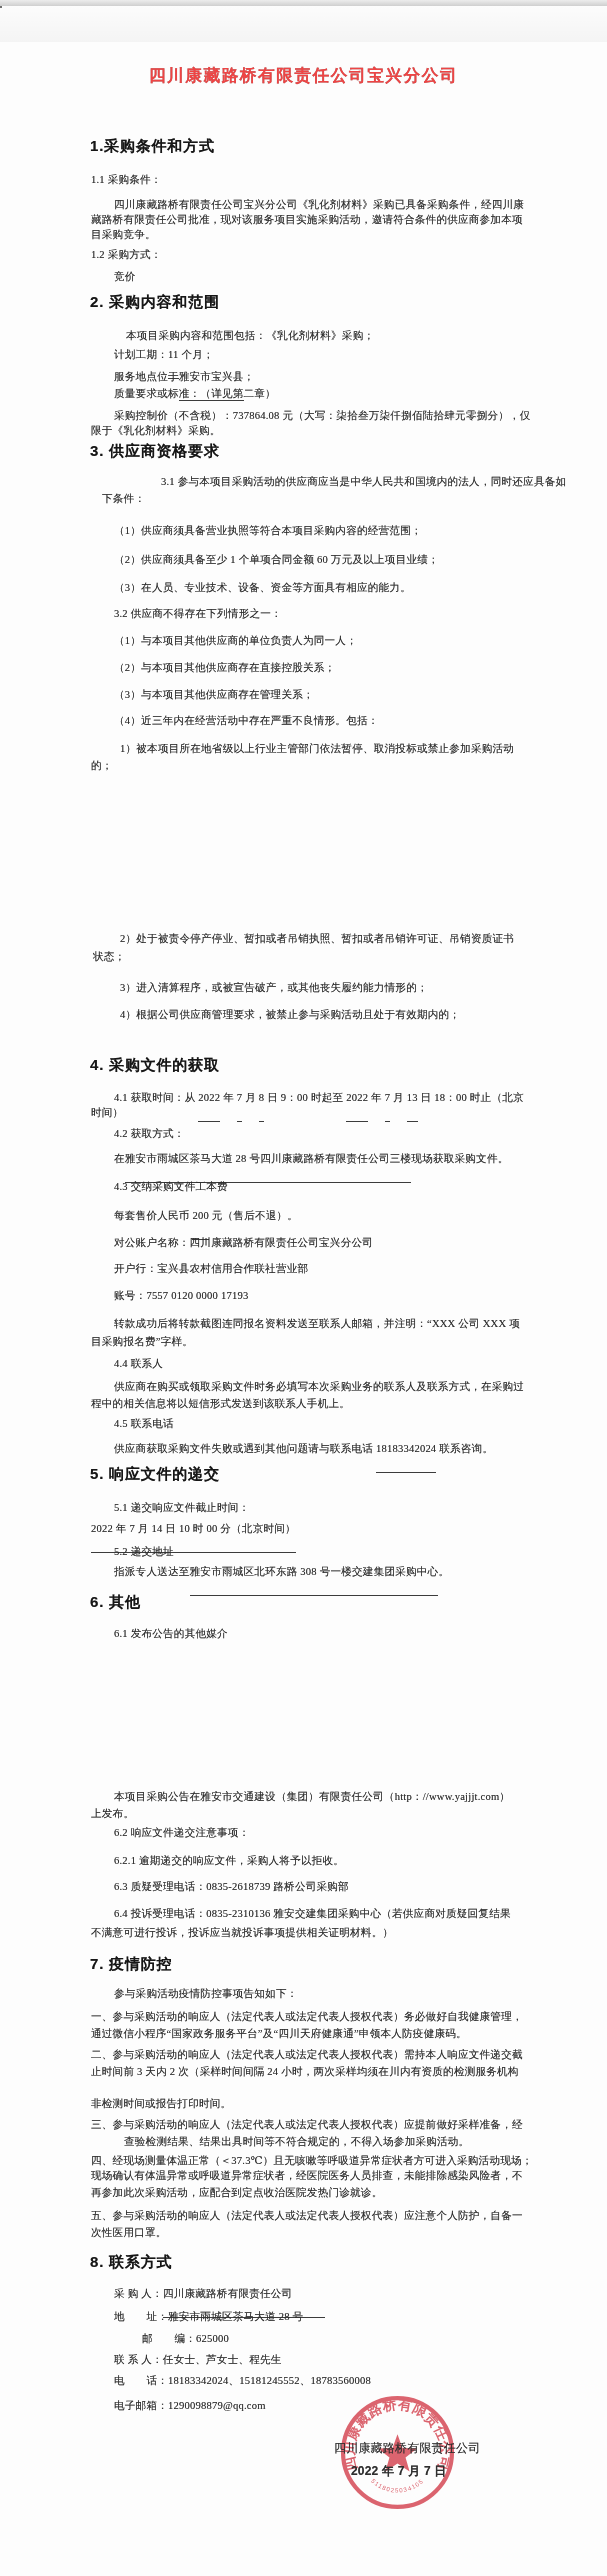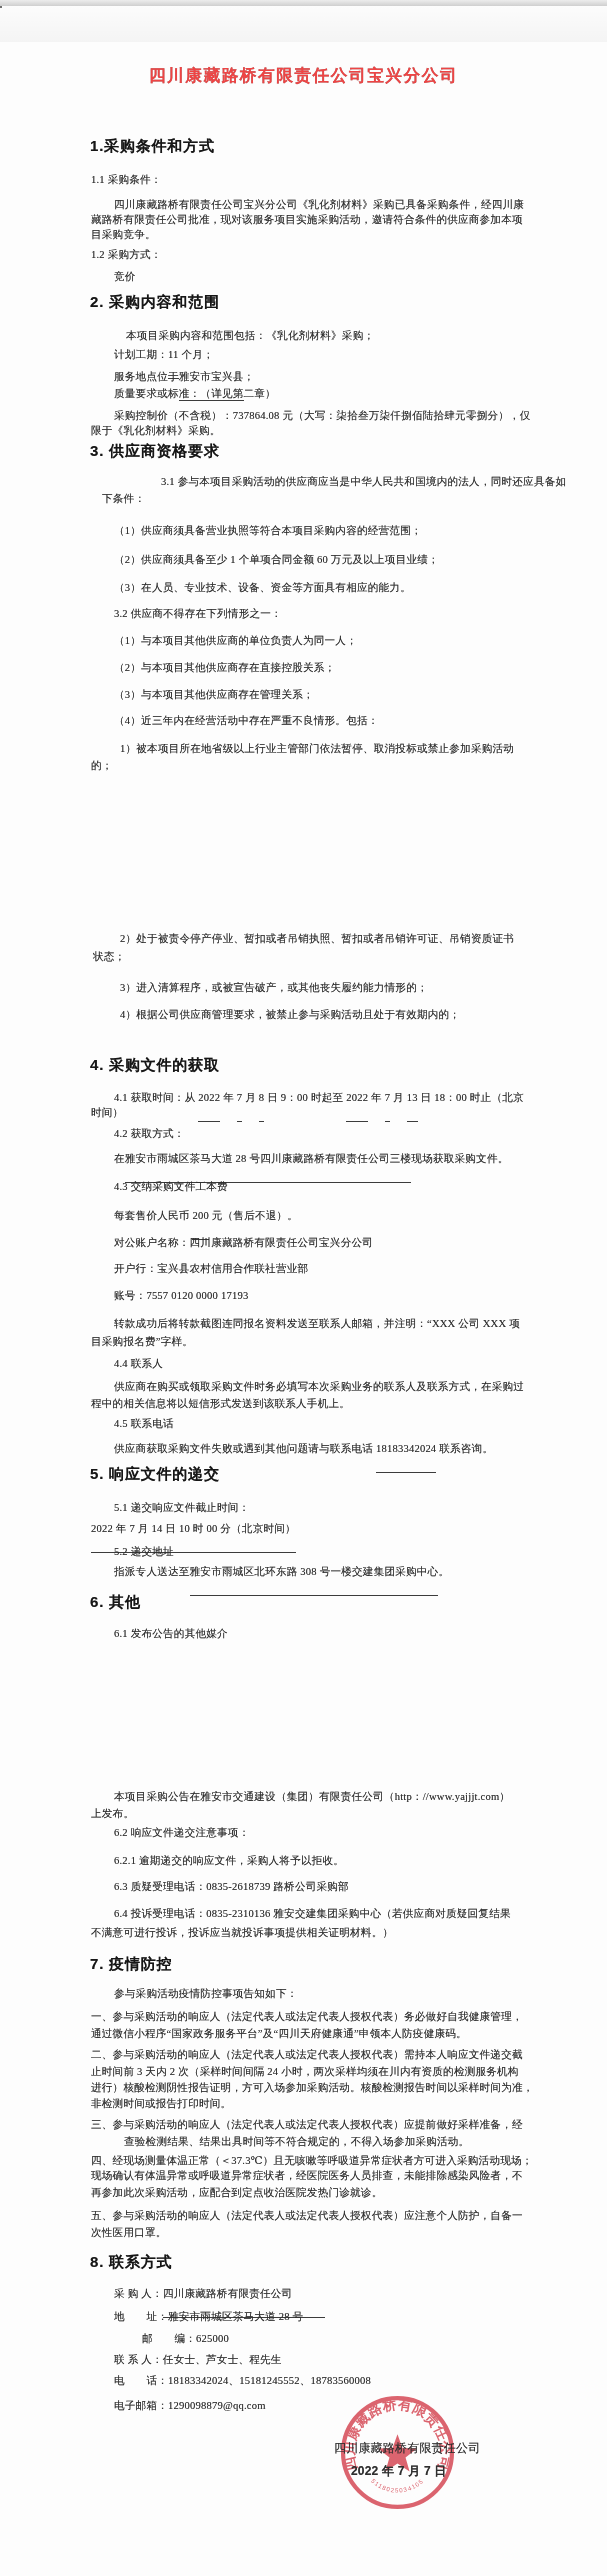--- a/index.html
+++ b/index.html
@@ -123,21 +123,20 @@
     <div class="blk b" style="top: 1853px; left: 114px;"><span>6.2.1 逾期递交的响应文件，采购人将予以拒收。</span></div>
     <div class="blk b" style="top: 1879px; left: 114px; text-align: right;"><span>6.3 质疑受理电话：0835-2618739 路桥公司采购部</span></div>
     <div class="blk b" style="top: 1906px; left: 114px;"><span>6.4 投诉受理电话：0835-2310136 雅安交建集团采购中心（若供应商对质疑回复结果</span></div>
     <div class="blk b" style="top: 1925px; left: 91px;"><span>不满意可进行投诉，投诉应当就投诉事项提供相关证明材料。）</span></div>
     <div class="blk h" style="top: 1956px; left: 90px;"><span>7. 疫情防控</span></div>
     <div class="blk b" style="top: 1986px; left: 114px;"><span>参与采购活动疫情防控事项告知如下：</span></div>
     <div class="blk b" style="top: 2009px; left: 91px; text-align: right;"><span>一、参与采购活动的响应人（法定代表人或法定代表人授权代表）务必做好自我健康管理，</span></div>
     <div class="blk b" style="top: 2026px; left: 91px;"><span>通过微信小程序“国家政务服务平台”及“四川天府健康通”申领本人防疫健康码。</span></div>
     <div class="blk b" style="top: 2047px; left: 91px; text-align: center;"><span>二、参与采购活动的响应人（法定代表人或法定代表人授权代表）需持本人响应文件递交截</span></div>
     <div class="blk b" style="top: 2064px; left: 91px;"><span>止时间前 3 天内 2 次（采样时间间隔 24 小时，两次采样均须在川内有资质的检测服务机构</span></div>
-    <div class="blk b" style="top: 2080px; left: 91px;"><span>进行）核酸检测阴性报告证明，方可入场参加采购活动。核酸检测报告时间以采样时间为准，</span></div>
     <div class="blk b" style="top: 2096px; left: 91px;"><span>非检测时间或报告打印时间。</span></div>
     <div class="blk b" style="top: 2117px; left: 91px;"><span>三、参与采购活动的响应人（法定代表人或法定代表人授权代表）应提前做好采样准备，经</span></div>
     <div class="blk b" style="top: 2134px; left: 91px; margin-left: 33px;"><span>查验检测结果、结果出具时间等不符合规定的，不得入场参加采购活动。</span></div>
     <div class="blk b" style="top: 2153px; left: 91px;"><span>四、经现场测量体温正常（＜37.3℃）且无咳嗽等呼吸道异常症状者方可进入采购活动现场；</span></div>
     <div class="blk b" style="top: 2168px; left: 91px;"><span>现场确认有体温异常或呼吸道异常症状者，经医院医务人员排查，未能排除感染风险者，不</span></div>
     <div class="blk b" style="top: 2185px; left: 91px;"><span>再参加此次采购活动，应配合到定点收治医院发热门诊就诊。</span></div>
     <div class="blk b" style="top: 2208px; left: 91px;"><span>五、参与采购活动的响应人（法定代表人或法定代表人授权代表）应注意个人防护，自备一</span></div>
     <div class="blk b" style="top: 2225px; left: 91px;"><span>次性医用口罩。</span></div>
     <div class="blk h" style="top: 2254px; left: 90px;"><span>8. 联系方式</span></div>
     <div class="blk b" style="top: 2286px; left: 114px;"><span>采 购 人：</span><span class="u">四川康藏路桥有限责任公司　　　</span></div>

